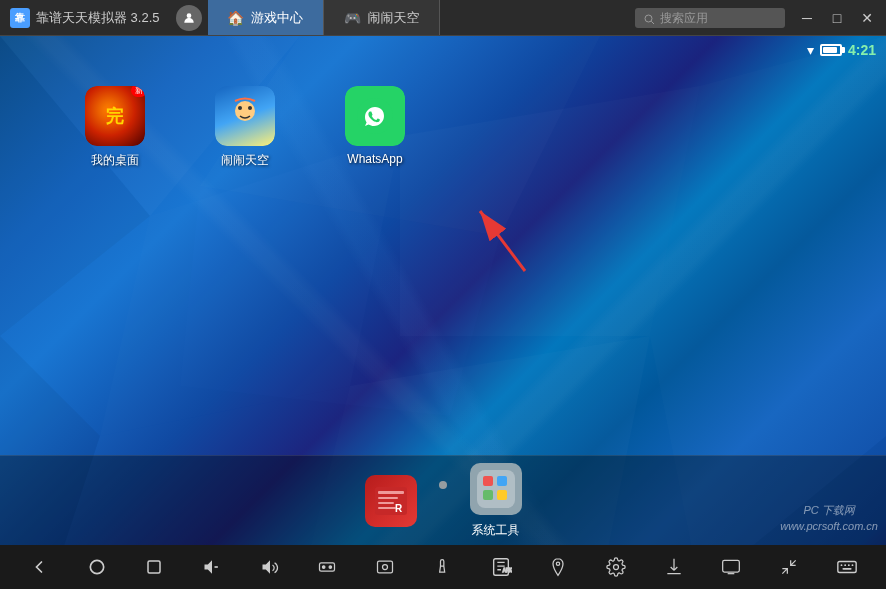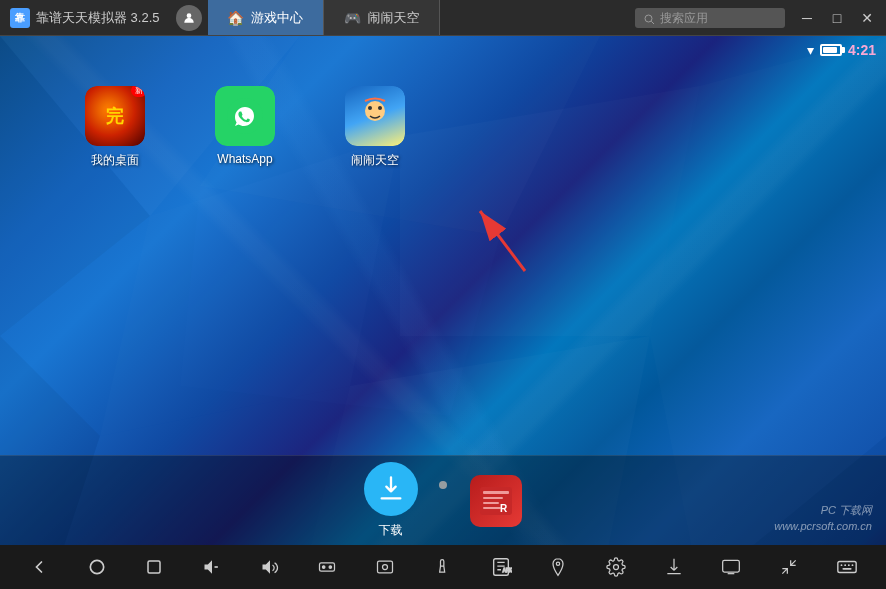--- a/index.html
+++ b/index.html
@@ -226,23 +226,23 @@
       padding: 0 10px;
     }
     .nav-icon {
       color: #ccc; font-size: 18px; cursor: pointer;
       display: flex; align-items: center; justify-content: center;
       width: 36px; height: 36px;
     }
 
     
     #watermark {
-      position: absolute; bottom: 55px; right: 14px;
+      position: absolute; bottom: 55px; right: 8px;
       color: rgba(255,255,255,0.5); font-size: 11px;
-      text-align: right; z-index: 20; line-height: 1.4;
+      text-align: center; z-index: 20; line-height: 1.4;
       font-style: italic;
     }
   </style>
 </head>
 <body>
 
 <div id="titlebar">
   <div class="logo-area">
     <div class="logo-icon">靠</div>
     <span>靠谱天天模拟器 3.2.5</span>
@@ -297,114 +297,119 @@
     </svg>
   </div>
 
   <div id="status-bar">
     <span class="wifi-icon">▾</span>
     <div class="battery-area">
       <div class="battery-icon">
         <div class="battery-fill"></div>
       </div>
     </div>
-    <span style="color:#f9a8d4;font-size:14px;font-weight:bold;">4:21</span>
+    <span style="color:#86efac;font-size:14px;font-weight:bold;">4:21</span>
   </div>
 
   <div id="apps-grid">
 
     <div class="app-icon">
       <div class="app-icon-img">
         <div class="pw-icon">
           <span class="pw-badge">新</span>
           <div class="pw-inner">
             <span class="pw-text">完</span>
           </div>
         </div>
       </div>
       <span class="app-label">我的桌面</span>
-    </div>
-
-    <div class="app-icon">
-      <div class="app-icon-img">
-        <div class="wa-icon">
-          <svg class="wa-phone" viewBox="0 0 36 36">
-            <circle cx="18" cy="18" r="18" fill="#25d366"></circle>
-            <path d="M18 7.5C12.2 7.5 7.5 12.2 7.5 18c0 1.9.5 3.6 1.3 5.2L7.5 28.5l5.4-1.4c1.5.8 3.2 1.3 5.1 1.3 5.8 0 10.5-4.7 10.5-10.5S23.8 7.5 18 7.5z" fill="#25d366"></path>
-            <path d="M18 9C12.5 9 8 13.5 8 19c0 2 .6 3.9 1.6 5.5L8 28l3.6-1.5c1.5.9 3.3 1.5 5.4 1.5 5.5 0 10-4.5 10-10S23.5 9 18 9z" fill="white"></path>
-            <path d="M23 21.5c-.3-.1-1.7-.8-1.9-.9-.3-.1-.5-.1-.7.1s-.8 1-.9 1.2-.3.2-.6 0c-.3-.1-1.3-.5-2.4-1.5-.9-.8-1.5-1.8-1.7-2.1-.2-.3 0-.4.1-.6l.4-.5c.1-.2.1-.3.2-.5 0-.2 0-.3-.1-.5-.1-.1-.7-1.7-.9-2.3-.2-.6-.5-.5-.7-.5h-.6c-.2 0-.5.1-.8.4-.3.3-1 1-1 2.4s1 2.8 1.2 3c.1.1 2 3 4.8 4.2 2.8 1.1 2.8.7 3.3.7.5 0 1.7-.7 1.9-1.4.2-.7.2-1.3.2-1.3s-.2-.2-.6-.3z" fill="#25d366"></path>
-          </svg>
-        </div>
-      </div>
-      <span class="app-label">WhatsApp</span>
     </div>
 
     <div class="app-icon">
       <div class="app-icon-img">
         <div class="nn-icon">
           <div class="nn-inner">
             <svg width="40" height="40" viewBox="0 0 40 40">
               <circle cx="20" cy="15" r="10" fill="#ffcc80"></circle>
               <circle cx="15" cy="12" r="2" fill="#333"></circle>
               <circle cx="25" cy="12" r="2" fill="#333"></circle>
               <path d="M15 20 Q20 24 25 20" stroke="#333" stroke-width="1.5" fill="none"></path>
               <path d="M10 5 Q20 0 30 5" stroke="#ff7043" stroke-width="2" fill="none"></path>
             </svg>
           </div>
         </div>
       </div>
       <span class="app-label">闹闹天空</span>
     </div>
+
+    <div class="app-icon">
+      <div class="app-icon-img">
+        <div class="wa-icon">
+          <svg class="wa-phone" viewBox="0 0 36 36">
+            <circle cx="18" cy="18" r="18" fill="#25d366"></circle>
+            <path d="M18 7.5C12.2 7.5 7.5 12.2 7.5 18c0 1.9.5 3.6 1.3 5.2L7.5 28.5l5.4-1.4c1.5.8 3.2 1.3 5.1 1.3 5.8 0 10.5-4.7 10.5-10.5S23.8 7.5 18 7.5z" fill="#25d366"></path>
+            <path d="M18 9C12.5 9 8 13.5 8 19c0 2 .6 3.9 1.6 5.5L8 28l3.6-1.5c1.5.9 3.3 1.5 5.4 1.5 5.5 0 10-4.5 10-10S23.5 9 18 9z" fill="white"></path>
+            <path d="M23 21.5c-.3-.1-1.7-.8-1.9-.9-.3-.1-.5-.1-.7.1s-.8 1-.9 1.2-.3.2-.6 0c-.3-.1-1.3-.5-2.4-1.5-.9-.8-1.5-1.8-1.7-2.1-.2-.3 0-.4.1-.6l.4-.5c.1-.2.1-.3.2-.5 0-.2 0-.3-.1-.5-.1-.1-.7-1.7-.9-2.3-.2-.6-.5-.5-.7-.5h-.6c-.2 0-.5.1-.8.4-.3.3-1 1-1 2.4s1 2.8 1.2 3c.1.1 2 3 4.8 4.2 2.8 1.1 2.8.7 3.3.7.5 0 1.7-.7 1.9-1.4.2-.7.2-1.3.2-1.3s-.2-.2-.6-.3z" fill="#25d366"></path>
+          </svg>
+        </div>
+      </div>
+      <span class="app-label">WhatsApp</span>
+    </div>
   </div>
 
   <div id="red-arrow">
     <svg class="arrow-svg" viewBox="0 0 80 90">
       <defs>
         <marker id="arrowhead" markerWidth="10" markerHeight="7" refX="10" refY="3.5" orient="auto">
           <polygon points="0 0, 10 3.5, 0 7" fill="#e53935"></polygon>
         </marker>
       </defs>
       <line x1="65" y1="80" x2="20" y2="20" stroke="#e53935" stroke-width="3" marker-end="url(#arrowhead)"></line>
     </svg>
   </div>
 
   <div id="page-dots">
     <div class="dot"></div>
   </div>
 
   <div id="bottom-dock">
 
-    <div class="dock-item">
-      <div class="dock-icon-wrap">
-        <div class="dl-icon">
-          <svg width="28" height="28" viewBox="0 0 24 24" fill="white">
-            <path d="M12 2v12m0 0l-4-4m4 4l4-4M4 20h16" stroke="white" stroke-width="2" fill="none" stroke-linecap="round"></path>
-          </svg>
-        </div>
-      </div>
-      <span class="dock-label">下载</span>
-    </div>
 
 
     <div class="dock-item">
       <div class="dock-icon-wrap">
         <div class="re-icon-bg">
           <svg width="36" height="36" viewBox="0 0 36 36">
             <rect x="2" y="4" width="32" height="28" rx="3" fill="#c62828"></rect>
             <rect x="5" y="8" width="26" height="3" rx="1" fill="#ef9a9a"></rect>
             <rect x="5" y="14" width="20" height="2" rx="1" fill="#ef9a9a"></rect>
             <rect x="5" y="19" width="16" height="2" rx="1" fill="#ef9a9a"></rect>
             <rect x="5" y="24" width="18" height="2" rx="1" fill="#ef9a9a"></rect>
             <text x="22" y="29" font-size="10" fill="white" font-weight="bold">R</text>
           </svg>
         </div>
       </div>
     </div>
 
 
+    <div class="dock-item">
+      <div class="dock-icon-wrap">
+        <div class="sys-icon-bg">
+          <svg width="38" height="38" viewBox="0 0 38 38">
+            <rect width="38" height="38" rx="8" fill="#b0bec5"></rect>
+
+            <rect x="6" y="6" width="10" height="10" rx="2" fill="#ef5350"></rect>
+            <rect x="20" y="6" width="10" height="10" rx="2" fill="#42a5f5"></rect>
+            <rect x="6" y="20" width="10" height="10" rx="2" fill="#66bb6a"></rect>
+            <rect x="20" y="20" width="10" height="10" rx="2" fill="#ffca28"></rect>
+          </svg>
+        </div>
+      </div>
+      <span class="dock-label">系统工具</span>
+    </div>
   </div>
 
   <div id="nav-bar">
 
     <div class="nav-icon">
       <svg width="20" height="20" viewBox="0 0 24 24" fill="#ccc">
           <path d="M15 18l-6-6 6-6" stroke="#ccc" stroke-width="2" fill="none" stroke-linecap="round"></path>
         </svg>
     </div>
 

